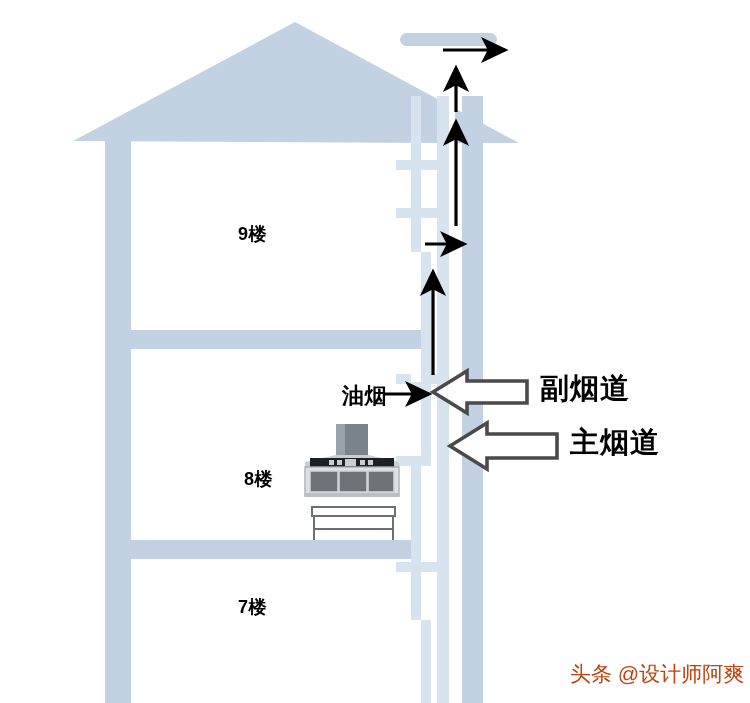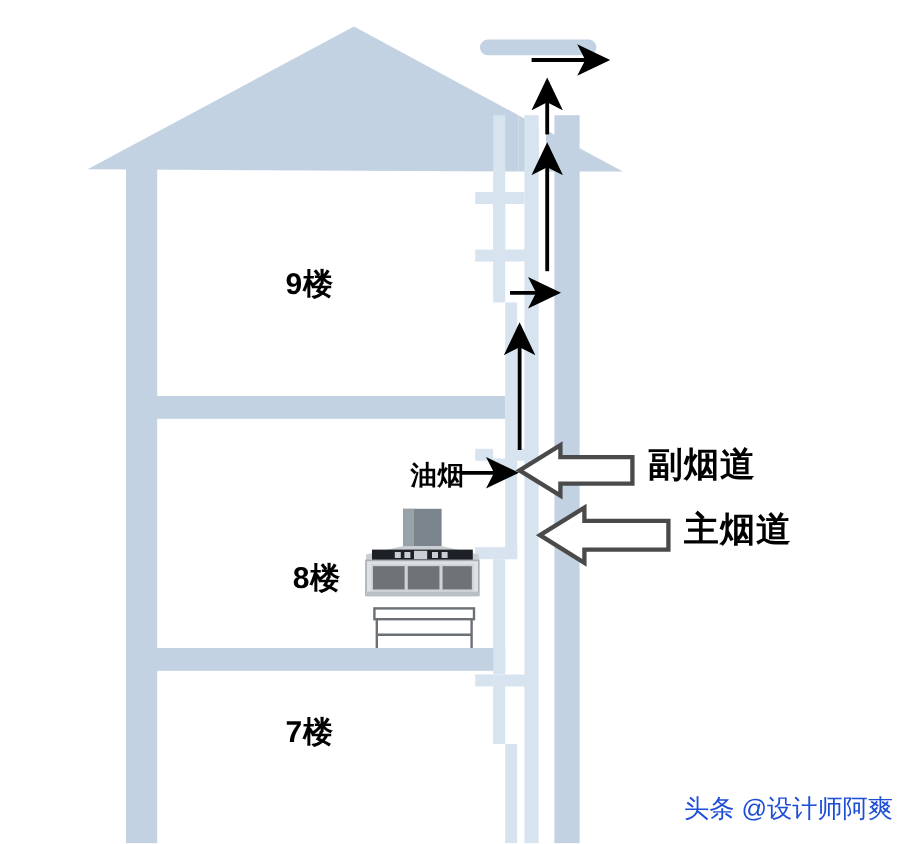--- a/index.html
+++ b/index.html
@@ -25,35 +25,35 @@
     height: 703px;
   }
   .lbl {
     position: absolute;
     color: #000000;
     font-weight: bold;
     white-space: nowrap;
     line-height: 1;
   }
   .floor-label {
-    font-size: 25px;
+    font-size: 18px;
     letter-spacing: 0.5px;
   }
   .fume-label {
     font-size: 22px;
     letter-spacing: 0.5px;
   }
   .callout-label {
     font-size: 29px;
     letter-spacing: 1px;
   }
   .watermark {
     position: absolute;
     font-size: 21px;
-    color: #1d4ed8;
+    color: #c2410c;
     font-weight: normal;
     white-space: nowrap;
   }
 </style>
 </head>
 <body>
 
 <div id="stage">
 
   <svg id="diagram" viewBox="0 0 750 703">

